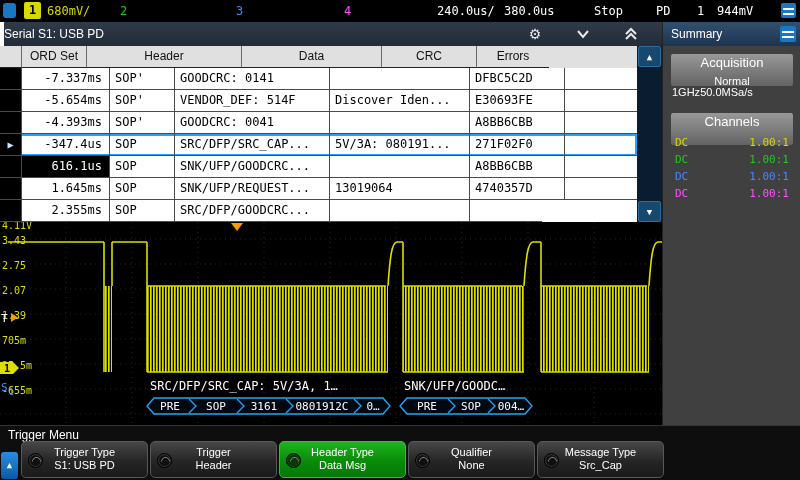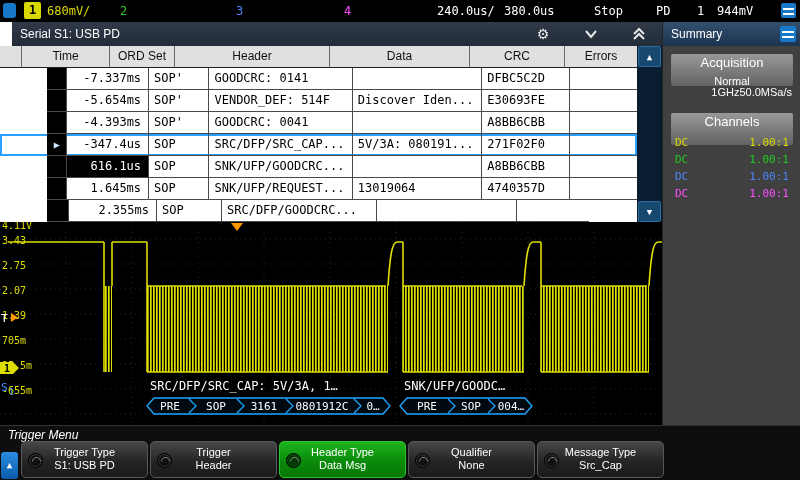--- a/index.html
+++ b/index.html
@@ -10,27 +10,27 @@
   
   .statusbar { position:absolute; left:0; top:0; width:800px; height:22px; background:#000; font-size:12px; color:#fff; }
   .sb { position:absolute; top:4px; white-space:nowrap; }
   .logo { position:absolute; left:3px; top:3px; width:13px; height:15px; background:#1878c8; border-radius:3px; }
   .ch1badge { position:absolute; left:24px; top:2px; width:17px; height:17px; background:#d9d900; color:#000; text-align:center; line-height:17px; border-radius:2px; font-weight:bold; }
   .menuicon { position:absolute; right:4px; top:3px; width:15px; height:15px; background:#1878c8; border-radius:2px;
               background-image:repeating-linear-gradient(#1878c8 0 3px, #fff 3px 5px); border:2px solid #1878c8; }
 
   
   .panel { position:absolute; left:0; top:22px; width:662px; height:200px; background:#fff; }
-  .phead { position:absolute; left:12px; top:0; width:662px; height:36px; background:linear-gradient(#303a48,#1c2430); color:#fff;
-           font-family:"Liberation Sans", sans-serif; font-size:12px; line-height:24px; padding-left:8px; }
+  .phead { position:absolute; left:4px; top:0; width:662px; height:36px; background:linear-gradient(#303a48,#1c2430); color:#fff;
+           font-family:"Liberation Sans", sans-serif; font-size:12px; line-height:24px; padding-left:0; }
   .picon { position:absolute; top:4px; width:18px; height:16px; color:#e8e8e8; font-size:14px; line-height:16px; text-align:center; cursor:pointer; }
   .table { position:absolute; left:0; top:24px; width:637px; }
   .thead { display:flex; height:22px; background:#e0e0e0; font-family:"Liberation Sans", sans-serif; font-size:12px; color:#111; }
   .thead .c { border-right:1px solid #6a6a6a; border-bottom:1px solid #222; text-align:center; line-height:21px; }
-  .trow { display:flex; height:22px; background:#fff; font-size:12px; color:#000; position:relative;padding-left:47px; }
+  .trow { display:flex; height:22px; background:#fff; font-size:12px; color:#000; position:relative; }
   .trow .c { border-right:1px solid #4a4a4a; border-bottom:1px solid #4a4a4a; line-height:21px; padding-left:5px; overflow:hidden; white-space:nowrap; }
   .c.gutter { width:22px; padding:0; background:#000; text-align:center; }
   .thead .c.gutter { background:#e0e0e0; }
   .c.time { width:88px; text-align:right; padding-right:7px; padding-left:0; }
   .thead .c.time { text-align:center; padding-right:0; }
   .c.ord { width:65px; }
   .c.hdr { width:155px; }
   .c.dat { width:140px; }
   .c.crc { width:95px; }
   .c.err { width:72px; border-right:none; }
@@ -43,30 +43,30 @@
 
   
   .sidebar { position:absolute; left:662px; top:22px; width:138px; height:403px; background:#404040; border-left:1px solid #222; }
   .sbhead { position:absolute; left:0; top:0; width:138px; height:24px; background:linear-gradient(#33506e,#1c3450); color:#fff;
             font-family:"Liberation Sans", sans-serif; font-size:12px; line-height:24px; padding-left:8px; }
   .sbicon { position:absolute; right:5px; top:4px; width:16px; height:16px; background:#1878c8; border-radius:2px;
             background-image:repeating-linear-gradient(#1878c8 0 3px, #fff 3px 5px); border:2px solid #1878c8; }
   .graybtn { position:absolute; left:8px; width:122px; height:32px; background:linear-gradient(#989898,#636363);
              border-radius:2px; color:#fff; font-family:"Liberation Sans", sans-serif; font-size:13px; text-align:center; line-height:17px; cursor:pointer; }
   .sbtext { position:absolute; width:138px; text-align:center; color:#fff; font-family:"Liberation Sans", sans-serif; font-size:11px; }
-  .sbrates { position:absolute; left:0; top:64px; width:138px; padding:0 9px; display:flex; justify-content:flex-end;
+  .sbrates { position:absolute; left:0; top:64px; width:138px; padding:0 9px; display:flex; justify-content:flex-start;
              color:#fff; font-family:"Liberation Sans", sans-serif; font-size:11px; }
   .chrow { position:absolute; left:0; width:138px; padding:0 12px; display:flex; justify-content:space-between; font-size:11px; line-height:17px;gap:40px; }
 
   
   .wave { position:absolute; left:0; top:222px; width:662px; height:203px; background:#000; }
 
   
   .footer { position:absolute; left:0; top:425px; width:800px; height:55px; background:#0e0e0e; border-top:1px solid #333; }
-  .ftitle { position:absolute; left:8px; top:2px; color:#fff; font-family:"Liberation Sans", sans-serif; font-size:12px;font-style:italic; }
+  .ftitle { position:absolute; left:8px; top:2px; color:#fff; font-family:"Liberation Sans", sans-serif; font-size:12px; }
   .upbtn { position:absolute; left:1px; top:26px; width:17px; height:27px; background:linear-gradient(#2a8ce0,#0a5aa8);
            border-radius:3px; color:#fff; font-size:9px; text-align:center; line-height:27px; cursor:pointer; }
   .softkeys { position:absolute; left:21px; top:15px; display:flex; }
   .skey { position:relative; width:127px; height:37px; margin-right:2px; border:1px solid #585858; border-radius:5px;
           background:linear-gradient(#474747,#252525 55%,#1a1a1a); color:#fff; font-family:"Liberation Sans", sans-serif;
           font-size:11px; text-align:center; cursor:pointer; }
   .skey.active { background:linear-gradient(#1db51d,#0a8a0a 55%,#067806); border-color:#2dc52d; }
   .skey .l1 { margin-top:4px; }
   .skey .l2 { margin-top:1px; }
   .knob { position:absolute; left:6px; top:11px; width:15px; height:15px; border-radius:50%; background:#101010;
@@ -108,21 +108,20 @@
       <span class="picon" style="left:618px;">
         <svg width="16" height="16" viewBox="0 0 16 16">
             <path d="M3,8 L8,3 L13,8 M3,13 L8,8 L13,13" stroke="#e8e8e8" stroke-width="2" fill="none"></path>
           </svg>
       </span>
     </div>
 
     <div class="table">
       <div class="thead">
         <div class="c gutter"></div>
-        <div class="c time">Time</div>
         <div class="c ord">ORD Set</div>
         <div class="c hdr">Header</div>
         <div class="c dat">Data</div>
         <div class="c crc">CRC</div>
         <div class="c err">Errors</div>
       </div>
 
       <div class="trow">
         <div class="c gutter"></div>
         <div class="c time">-7.337ms</div>

